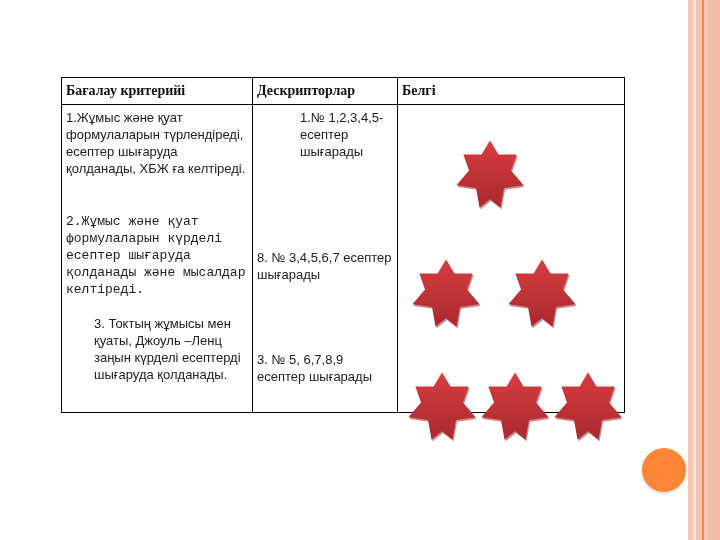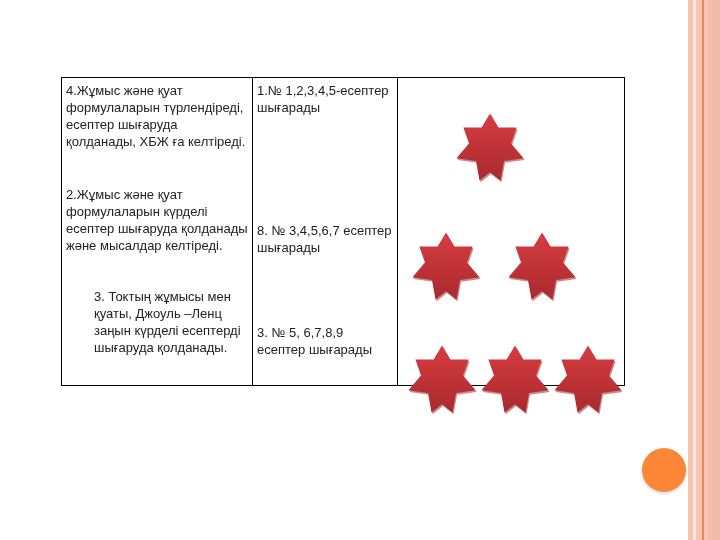--- a/index.html
+++ b/index.html
@@ -11,23 +11,23 @@
   .dot { position:absolute; left:642px; top:448px; width:44px; height:44px; border-radius:50%; background:#fd8636; box-shadow:0 2px 3px rgba(0,0,0,0.15); }
 
   table.grid { position:absolute; left:61px; top:77px; width:564px; border-collapse:collapse; }
   table.grid td, table.grid th { border:1px solid #000; vertical-align:top; padding:0 4px; text-align:left; }
   table.grid th { font-family:"Liberation Serif", serif; font-weight:bold; font-size:14px; height:26px; line-height:26px; color:#111; }
   .col1 { width:182px; }
   .col2 { width:136px; }
   .body-cell { font-size:13px; line-height:17px; color:#222; }
   .c1-block { display:block; }
   .c1-b1 { padding-top:4px; height:104px; }
-  .c1-b2 { height:102px; }
+  .c1-b2 { height:102px;font-family:Liberation Mono, monospace; }
   .c1-b3 { height:95px;margin-left:28px; }
-  .c2-b1 { padding-top:4px; height:104px; }
+  .c2-b1 { padding-top:4px; height:104px;margin-left:43px; }
   .c2-b2 { padding-top:36px; height:66px; }
   .c2-b3 { padding-top:36px; height:59px; }
   .marks-cell { position:relative; height:307px; padding:0; }
   .star { position:absolute; width:72px; height:70px; }
 </style>
 </head>
 <body>
 
 <div class="stripe-band"></div>
 <div class="stripe-white"></div>
@@ -43,23 +43,28 @@
     </linearGradient>
     <symbol id="star7" viewBox="0 0 100 100">
       <polygon points="50,2 62,22 88,22 80,45 98,66 70,70 65,98 50,86 35,98 30,70 2,66 20,45 12,22 38,22" fill="#c98b8b" transform="translate(1.5,2.5)"></polygon>
       <polygon points="50,2 62,22 88,22 80,45 98,66 70,70 65,98 50,86 35,98 30,70 2,66 20,45 12,22 38,22" fill="url(#starGrad)"></polygon>
     </symbol>
   </defs>
 </svg>
 
 <table class="grid">
   <tbody>
+      <tr>
+    <th class="col1">Бағалау критерийі</th>
+    <th class="col2">Дескрипторлар</th>
+    <th>Белгі</th>
+  </tr>
   <tr>
     <td class="col1 body-cell">
-      <span class="c1-block c1-b1">4.Жұмыс және қуат формулаларын түрлендіреді,  есептер шығаруда қолданады, ХБЖ ға келтіреді.</span>
+      <span class="c1-block c1-b1">1.Жұмыс және қуат формулаларын түрлендіреді,  есептер шығаруда қолданады, ХБЖ ға келтіреді.</span>
       <span class="c1-block c1-b2">2.Жұмыс және қуат формулаларын күрделі есептер шығаруда қолданады және мысалдар келтіреді.</span>
       <span class="c1-block c1-b3">3. Токтың жұмысы мен қуаты, Джоуль –Ленц заңын күрделі есептерді шығаруда қолданады.</span>
     </td>
     <td class="col2 body-cell">
       <span class="c1-block c2-b1">1.№ 1,2,3,4,5-есептер шығарады</span>
       <span class="c1-block c2-b2">8. № 3,4,5,6,7 есептер шығарады</span>
       <span class="c1-block c2-b3">3. № 5, 6,7,8,9 есептер шығарады</span>
     </td>
     <td class="marks-cell">
       <svg class="star" style="left:56px;top:34px;">

